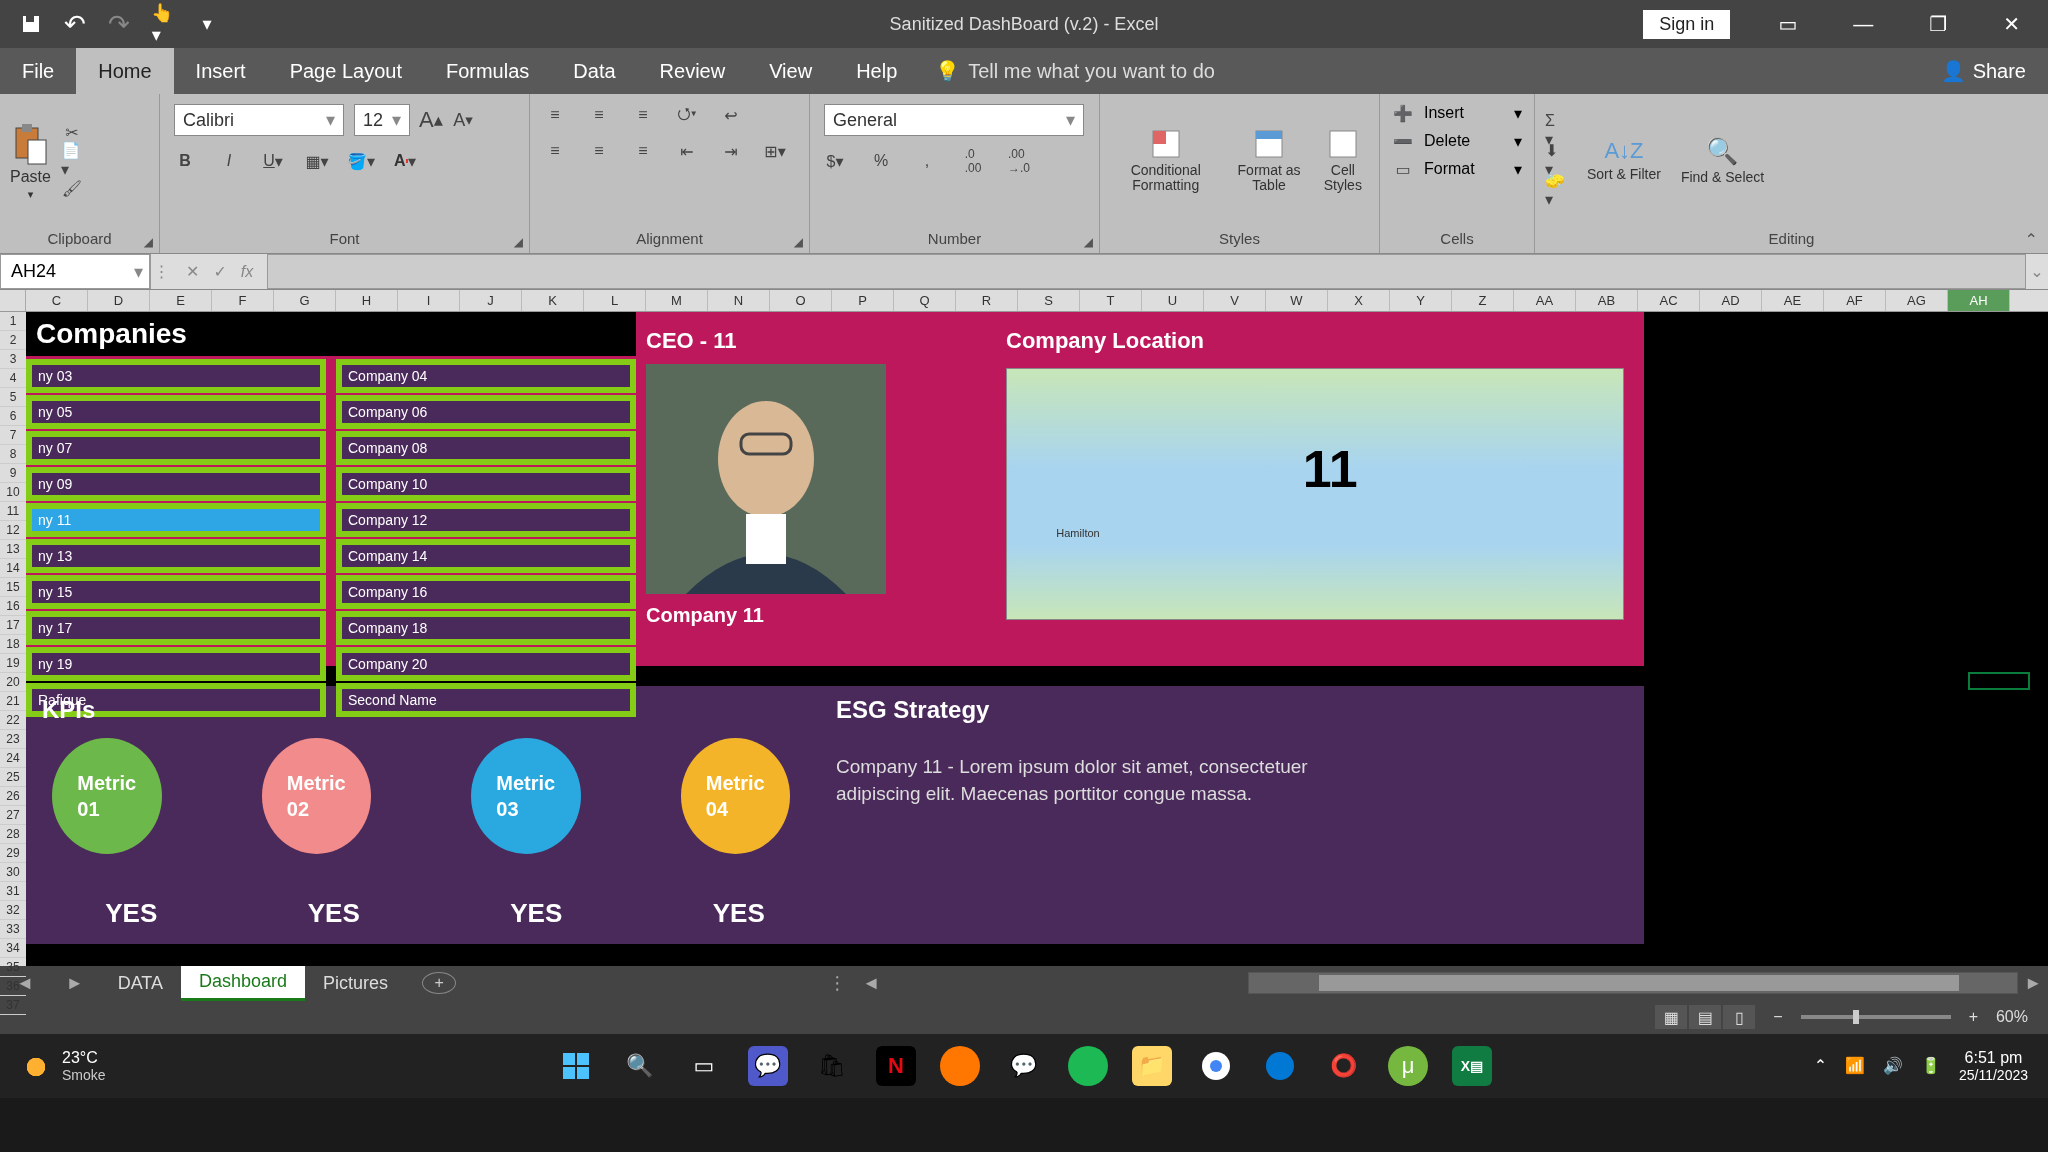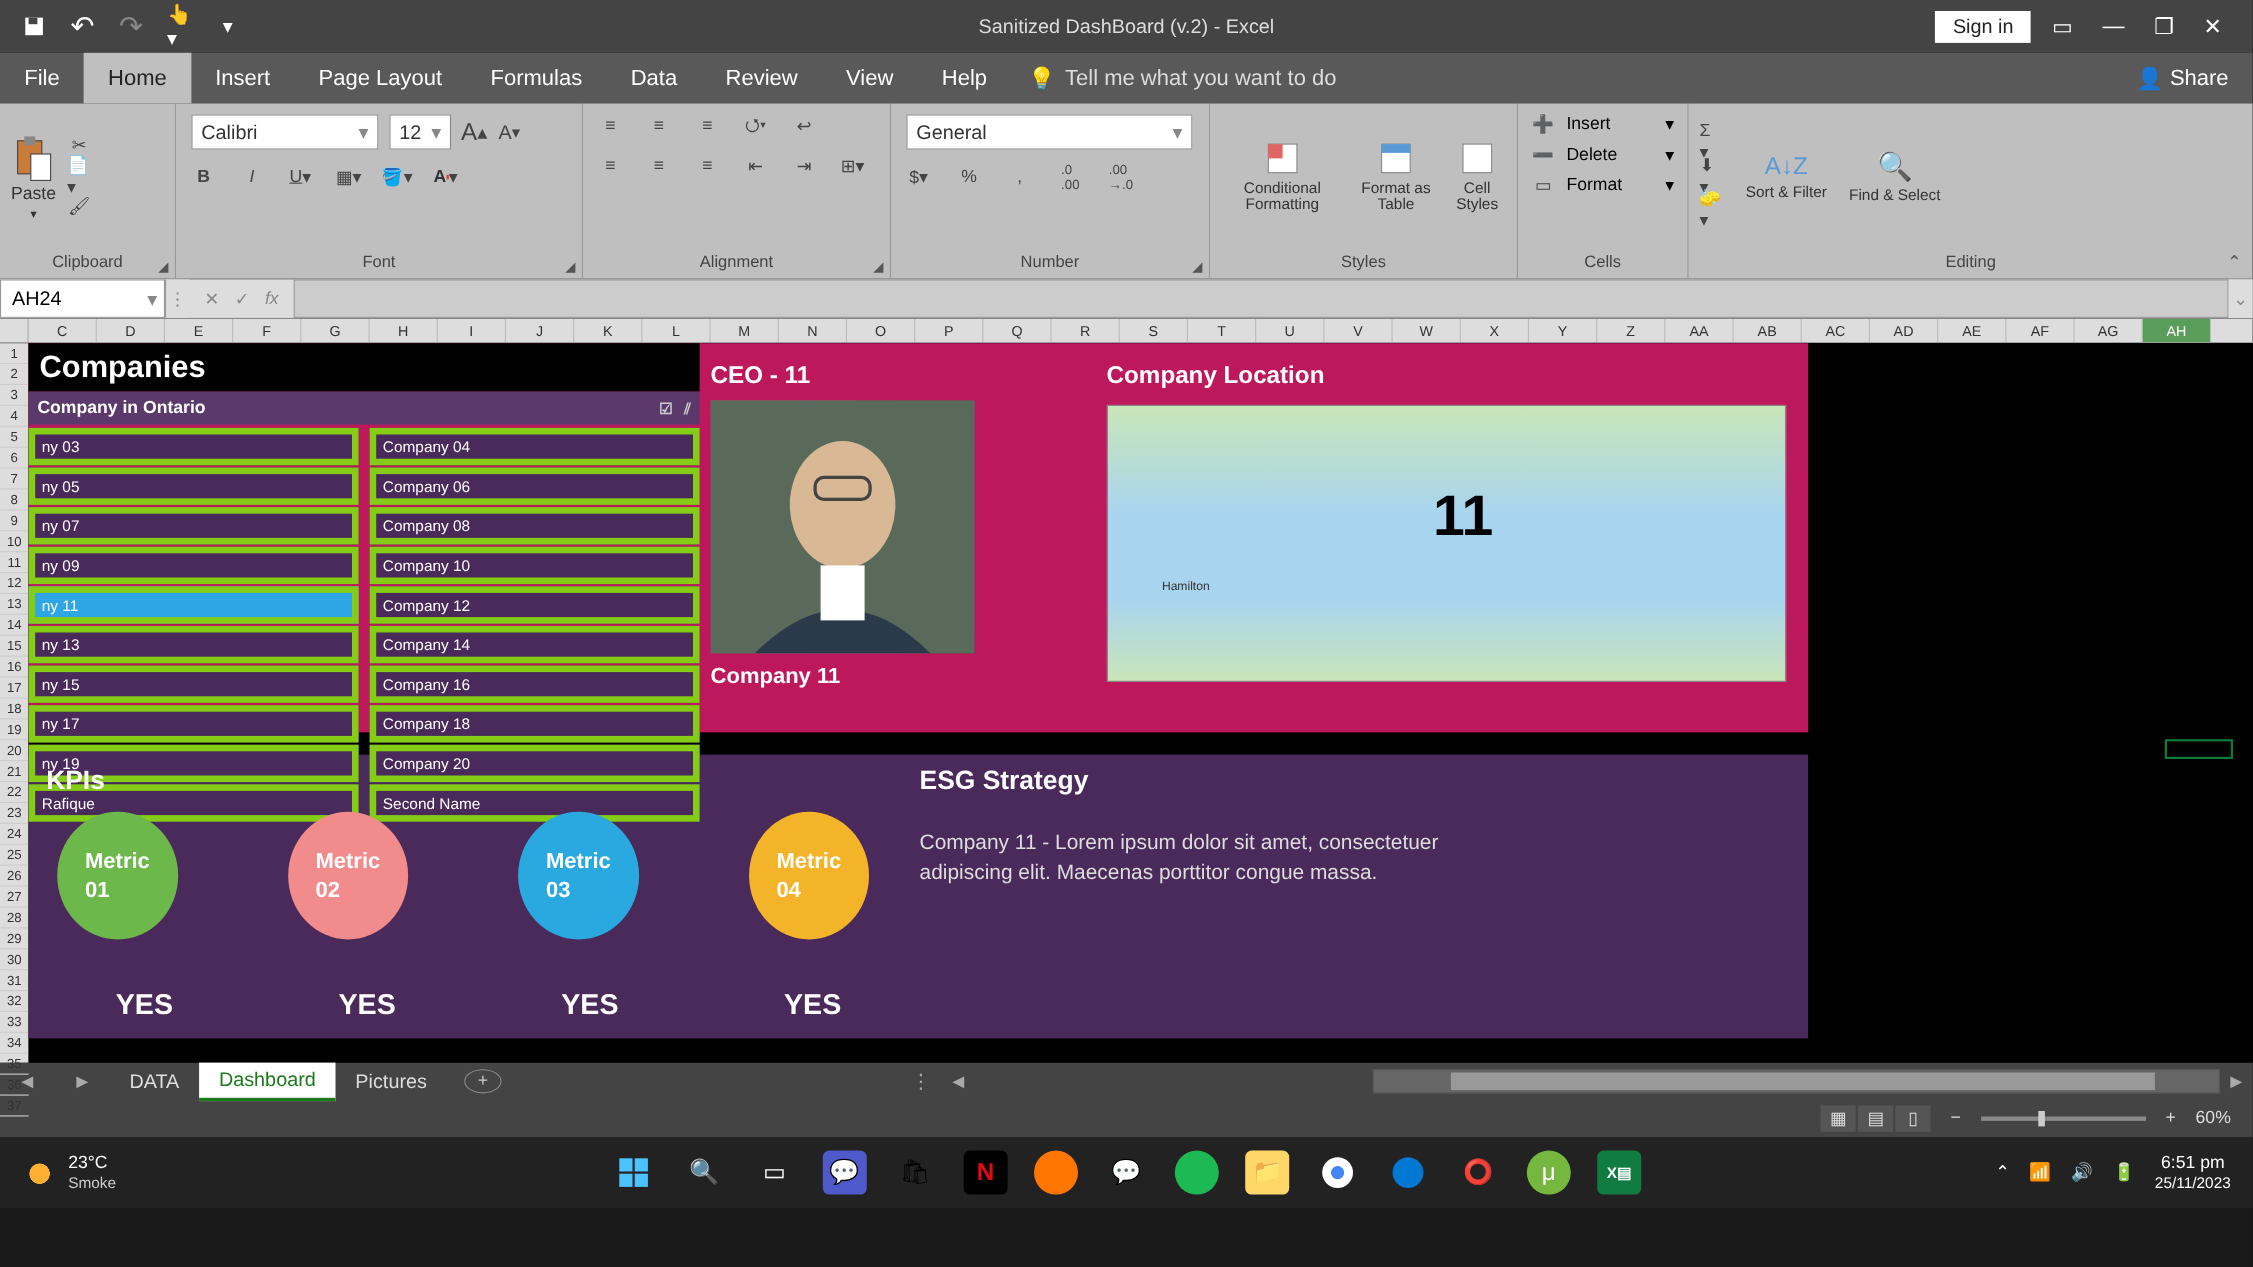--- a/index.html
+++ b/index.html
@@ -3,21 +3,21 @@
 <meta charset="utf-8">
 <style>
 * { margin: 0; padding: 0; box-sizing: border-box; font-family: 'Segoe UI', Arial, sans-serif; }
 body { background: #1a1a1a; width: 2048px; height: 1152px; overflow: hidden; user-select: none; }
 
 
 .titlebar { height: 48px; background: #444; display: flex; align-items: center; color: #fff; font-size: 18px; }
 .titlebar-left { display: flex; align-items: center; gap: 22px; padding-left: 20px; }
 .tb-icon { width: 22px; height: 22px; display: flex; align-items: center; justify-content: center; color: #fff; }
 .tb-title { position: absolute; left: 50%; transform: translateX(-50%); color: #ddd; }
-.titlebar-right { margin-left: auto; display: flex; align-items: center; gap: 11px; padding-right: 20px; }
+.titlebar-right { margin-left: auto; display: flex; align-items: center; gap: 40px; padding-right: 20px; }
 .signin-btn { background: #fff; color: #222; padding: 4px 16px; font-size: 18px; border: none; }
 .winbtn { color: #fff; padding: 0 8px; font-size: 20px; }
 
 
 .menubar { height: 46px; background: #595959; display: flex; align-items: stretch; color: #fff; font-size: 20px; }
 .menubar .tab { padding: 12px 22px; display: flex; align-items: center; }
 .menubar .tab.active { background: #bfbfbf; color: #222; }
 .menubar .tellme { display: flex; align-items: center; gap: 8px; color: #ddd; padding: 0 16px; flex: 0 0 auto; width: 430px; }
 .menubar .share { margin-left: auto; padding: 12px 22px; display: flex; align-items: center; gap: 6px; }
 
@@ -405,27 +405,20 @@
       <div>33</div>
       <div>34</div>
       <div>35</div>
       <div>36</div>
       <div>37</div>
     </div>
   <div class="dashboard">
     <div class="panel-top">
       <div class="companies-col">
         <div class="companies-title">Companies</div>
-        <div class="filter-hdr">
-          <span>Company in Ontario</span>
-          <span class="filter-icons">
-              <span>☑</span>
-              <span>⫽</span>
-            </span>
-        </div>
         <div class="slicer-list">
           <div class="slicer-col" id="slicer-left">
               <div class="slicer-item">ny 03</div>
               <div class="slicer-item">ny 05</div>
               <div class="slicer-item">ny 07</div>
               <div class="slicer-item">ny 09</div>
               <div class="slicer-item sel">ny 11</div>
               <div class="slicer-item">ny 13</div>
               <div class="slicer-item">ny 15</div>
               <div class="slicer-item">ny 17</div>

